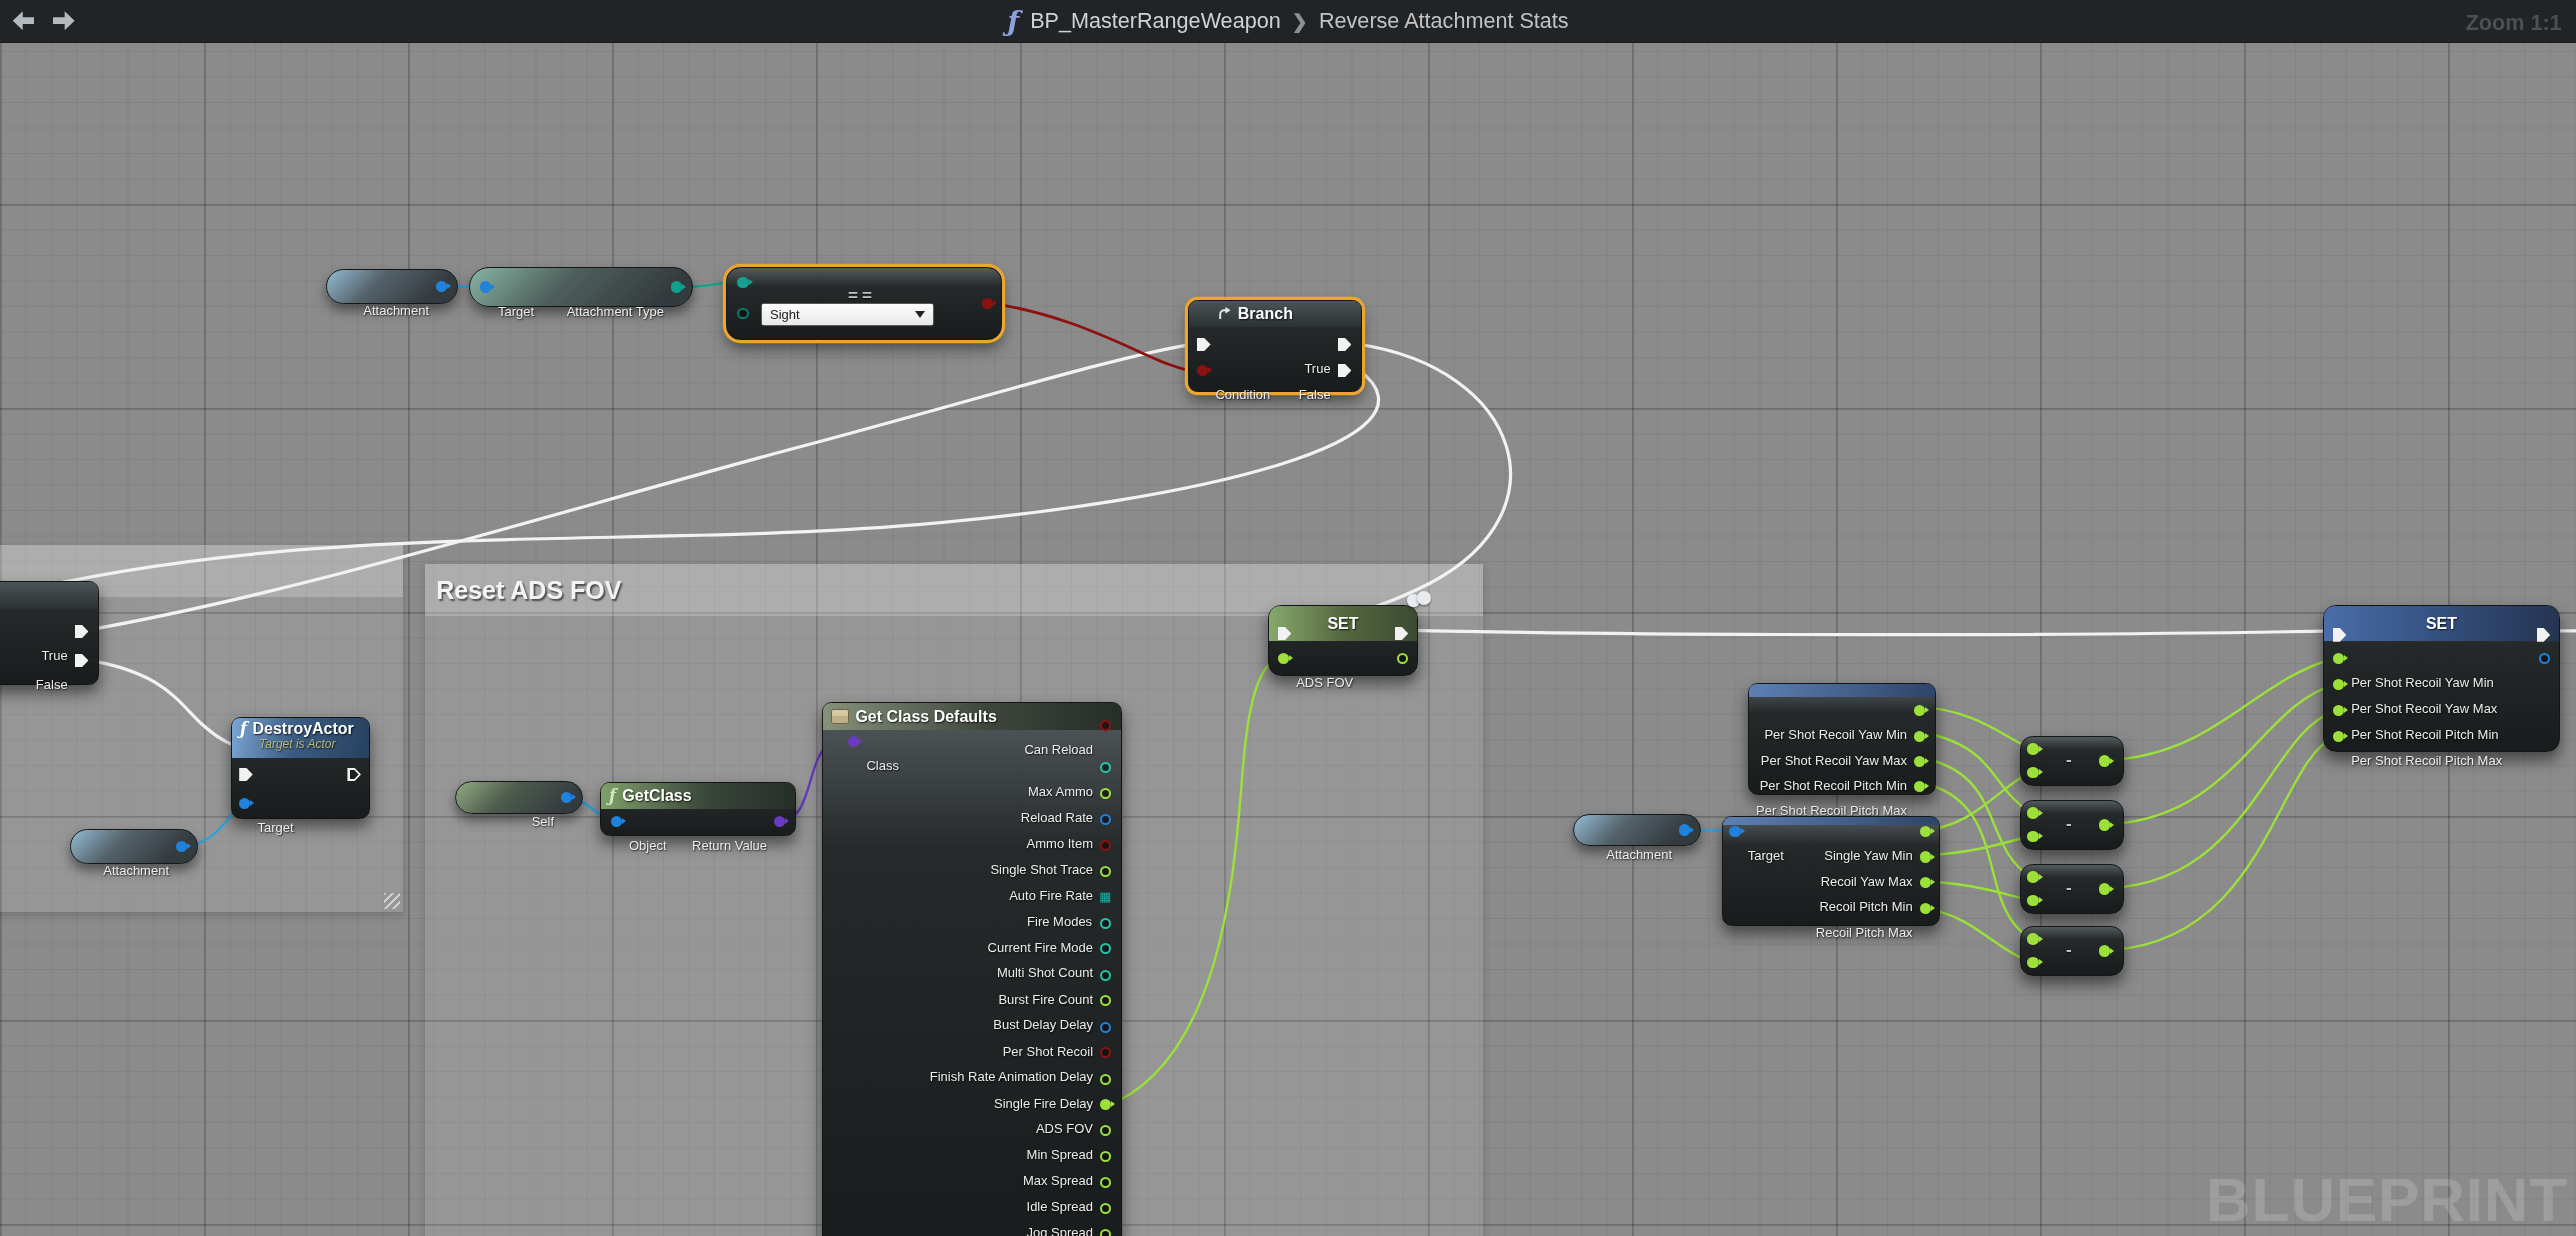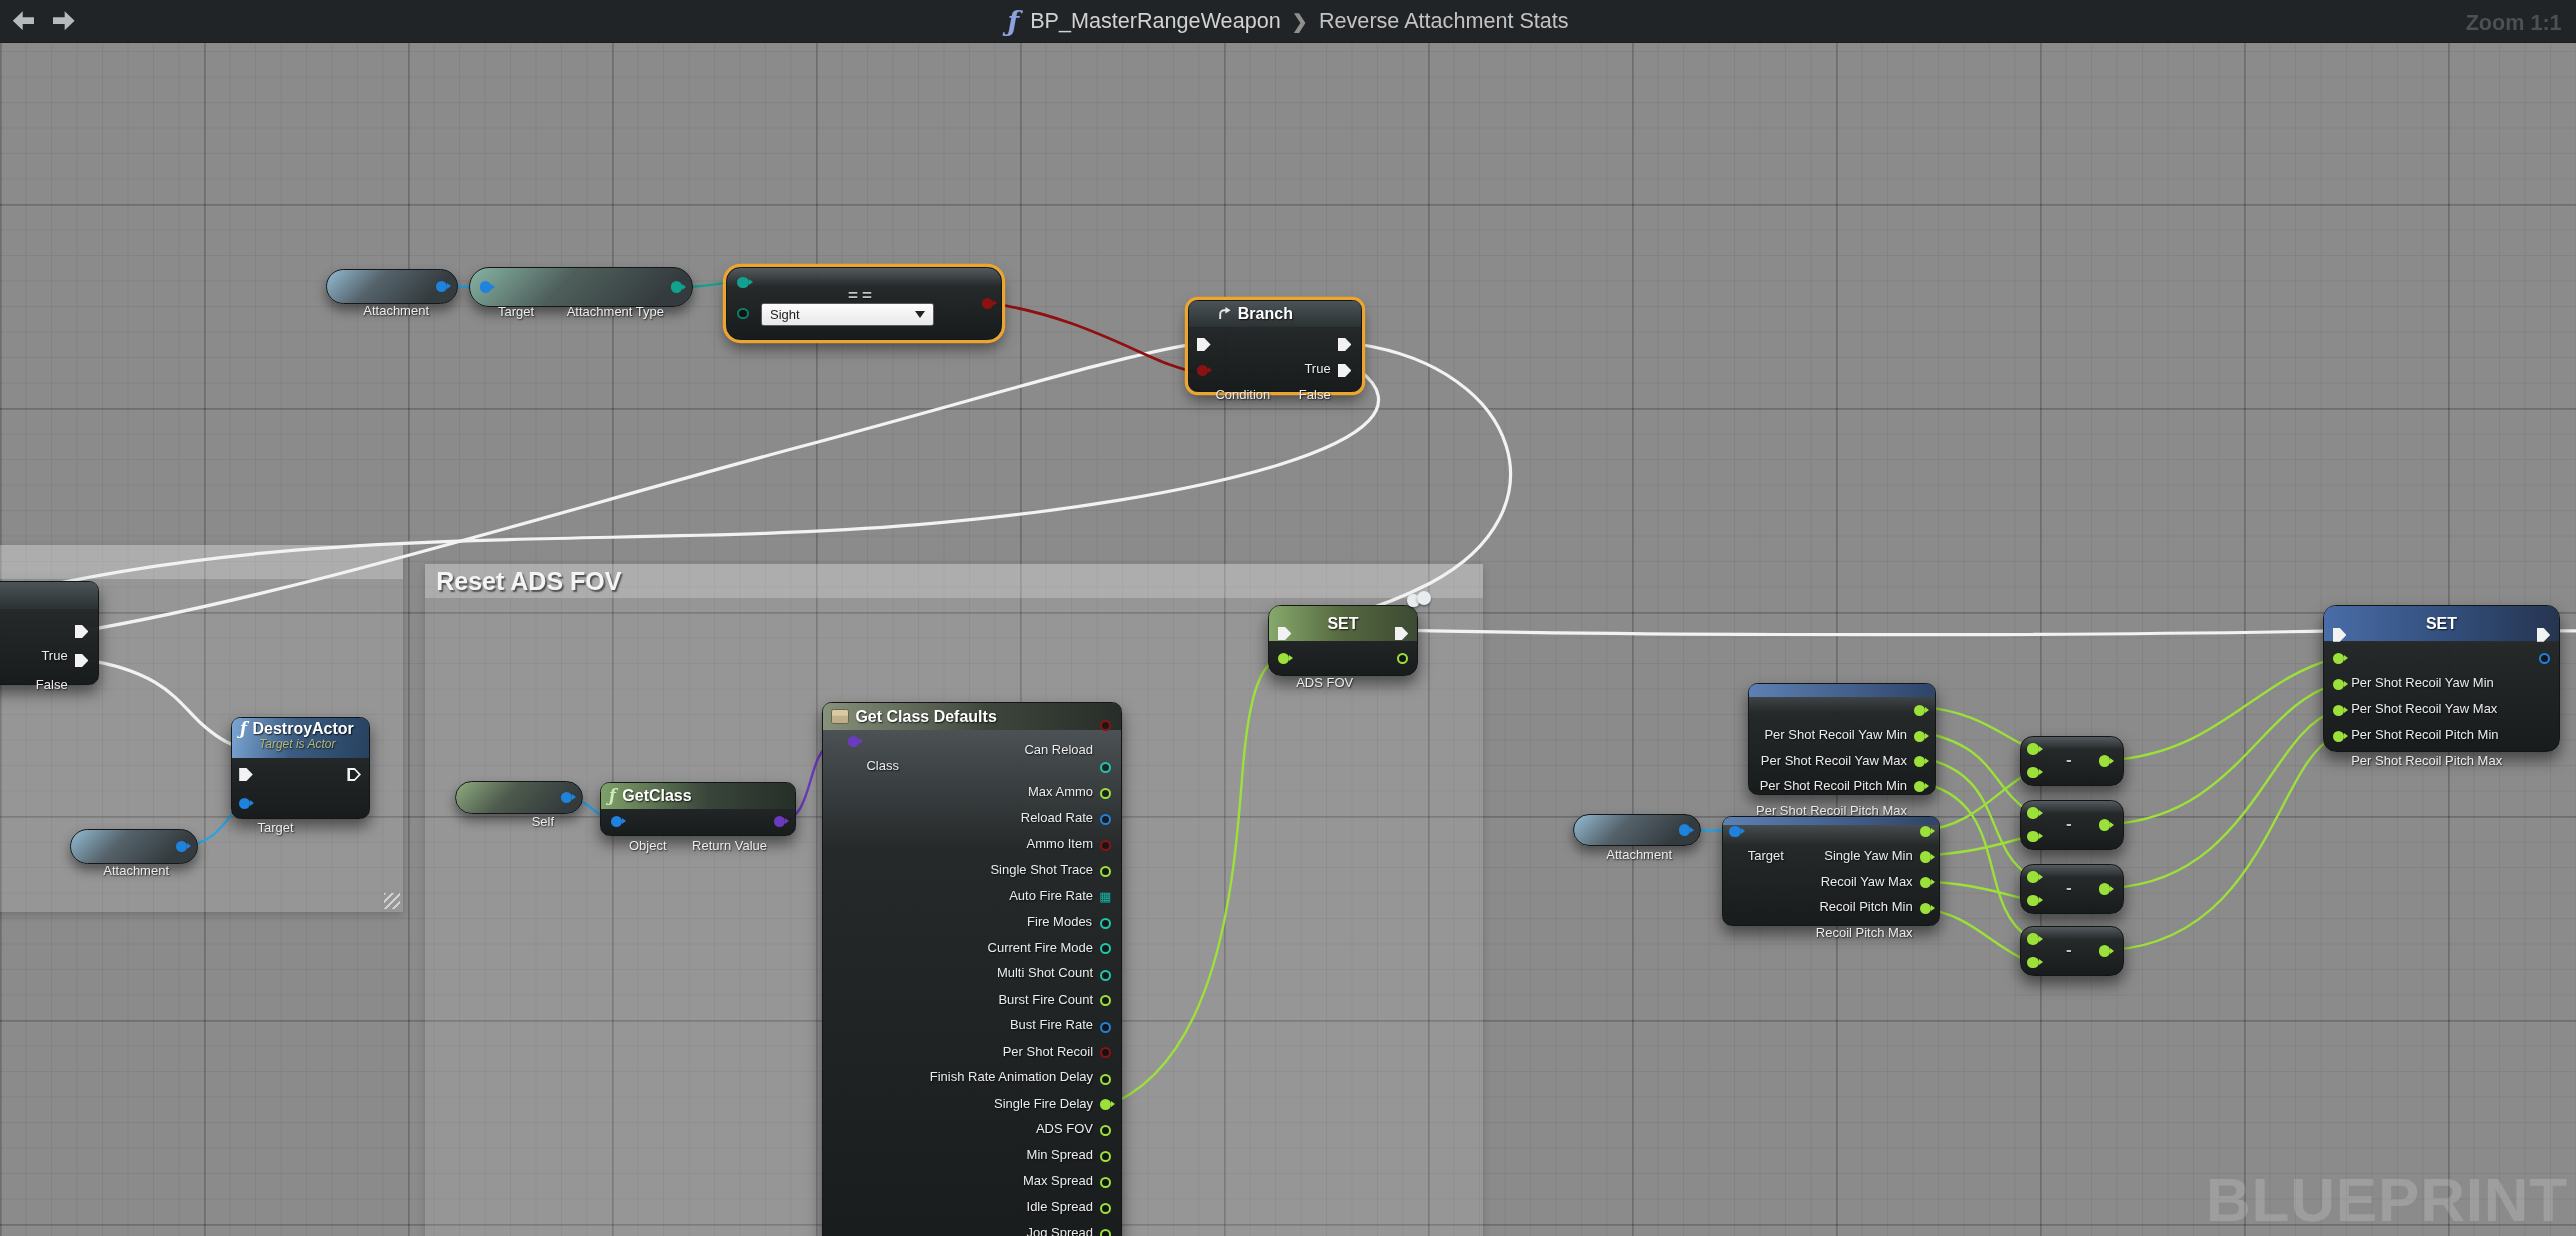--- a/index.html
+++ b/index.html
@@ -23,21 +23,21 @@
     display:flex;align-items:center;gap:11.2px;white-space:nowrap;}
   .fn-icon{font-family:"DejaVu Serif",serif;font-style:italic;font-weight:bold;
     color:#8fa0de;font-size:27px;line-height:1;}
   .crumb-root{color:#d2d2d2;font-size:21.6px;}
   .crumb-sep{color:#8f8f8f;font-size:19px;font-weight:bold;}
   .crumb-cur{color:#c4c3c3;font-size:21.6px;}
   .zoomlvl{position:absolute;right:14.4px;top:9.6px;color:#4d5052;font-size:21.6px;font-weight:bold;}
   
   .comment{position:absolute;z-index:1;background:rgba(255,255,255,.10);
     box-shadow:0 3.2px 8px rgba(0,0,0,.18);}
-  .comment .cbar{position:absolute;left:0;right:0;top:0;height:34px;background:rgba(255,255,255,.22);
+  .comment .cbar{position:absolute;left:0;right:0;top:0;height:52px;background:rgba(255,255,255,.22);
     display:flex;align-items:center;padding-left:11.2px;box-sizing:border-box;}
   .comment .ctitle{color:#f4f4f4;font-size:25px;font-weight:bold;text-shadow:1.6px 1.6px 1.6px rgba(0,0,0,.55);}
   .rgrip{position:absolute;right:3.2px;bottom:3.2px;width:16px;height:16px;
     background:repeating-linear-gradient(135deg,rgba(255,255,255,.55) 0 1.6px,transparent 1.6px 5.6px);}
   svg.wires{position:absolute;left:0;top:0;z-index:2;}
   .watermark{position:absolute;right:8px;bottom:1.6px;z-index:1;font-size:62px;font-weight:800;
     letter-spacing:0.8px;color:rgba(255,255,255,.17);}
   
   .node{position:absolute;z-index:3;border-radius:9.6px;border:1.6px solid #131617;
     background:linear-gradient(180deg,rgba(82,89,92,.97) 0,rgba(34,38,39,.97) 26%,rgba(21,24,25,.97) 100%);
@@ -286,21 +286,21 @@
     <div class="row out" style="right:9.6px;top:235px;">
         <span class="p r-int"></span>
         <span class="lb">Multi Shot Count</span>
       </div>
     <div class="row out" style="right:9.6px;top:262px;">
         <span class="p r-int"></span>
         <span class="lb">Burst Fire Count</span>
       </div>
     <div class="row out" style="right:9.6px;top:287px;">
         <span class="p r-flt"></span>
-        <span class="lb">Bust Fire Rate</span>
+        <span class="lb">Bust Delay Delay</span>
       </div>
     <div class="row out" style="right:9.6px;top:314px;">
         <span class="p r-obj"></span>
         <span class="lb">Per Shot Recoil</span>
       </div>
     <div class="row out" style="right:9.6px;top:339px;">
         <span class="p r-bool"></span>
         <span class="lb">Finish Rate Animation Delay</span>
       </div>
     <div class="row out" style="right:9.6px;top:366px;">

